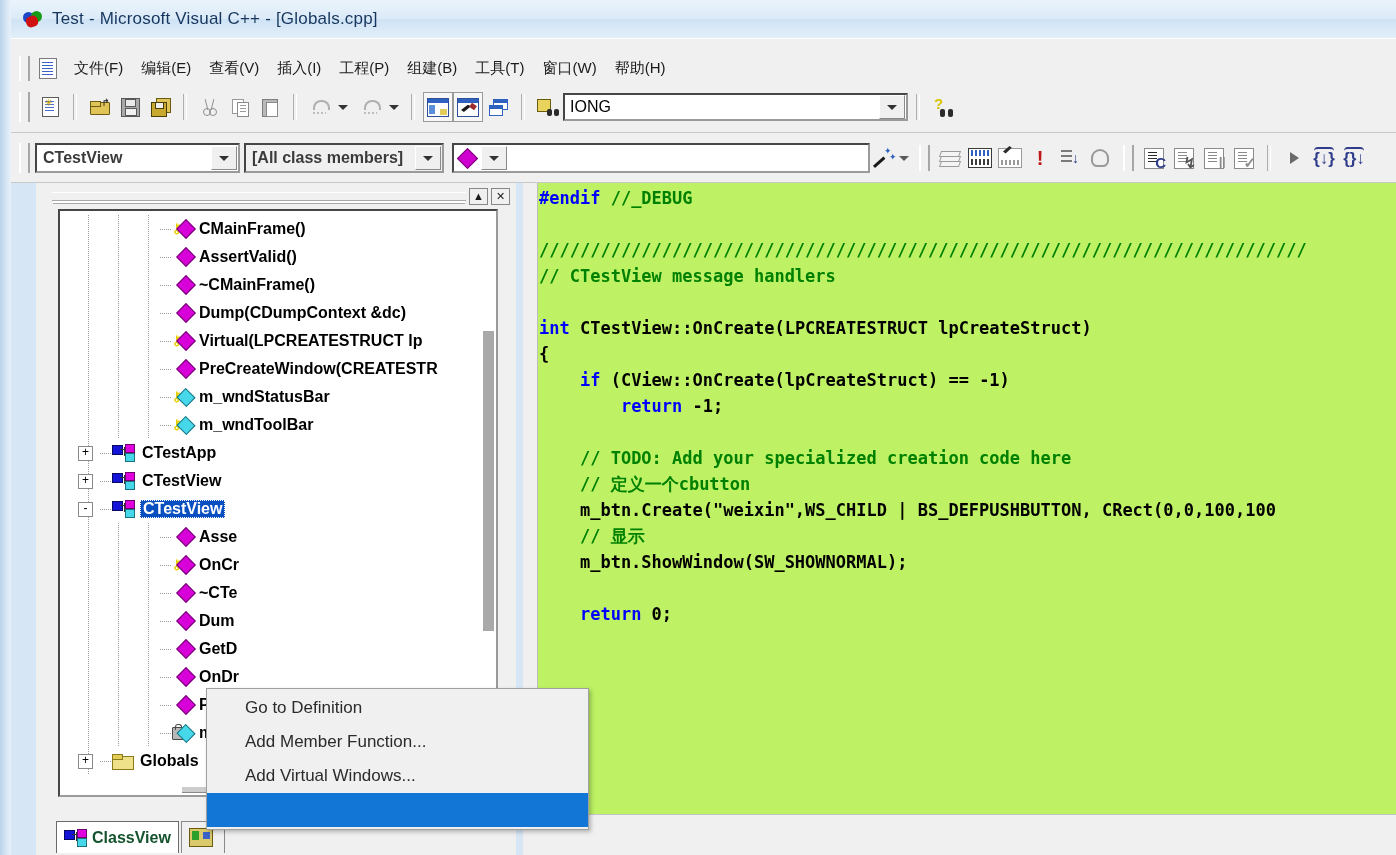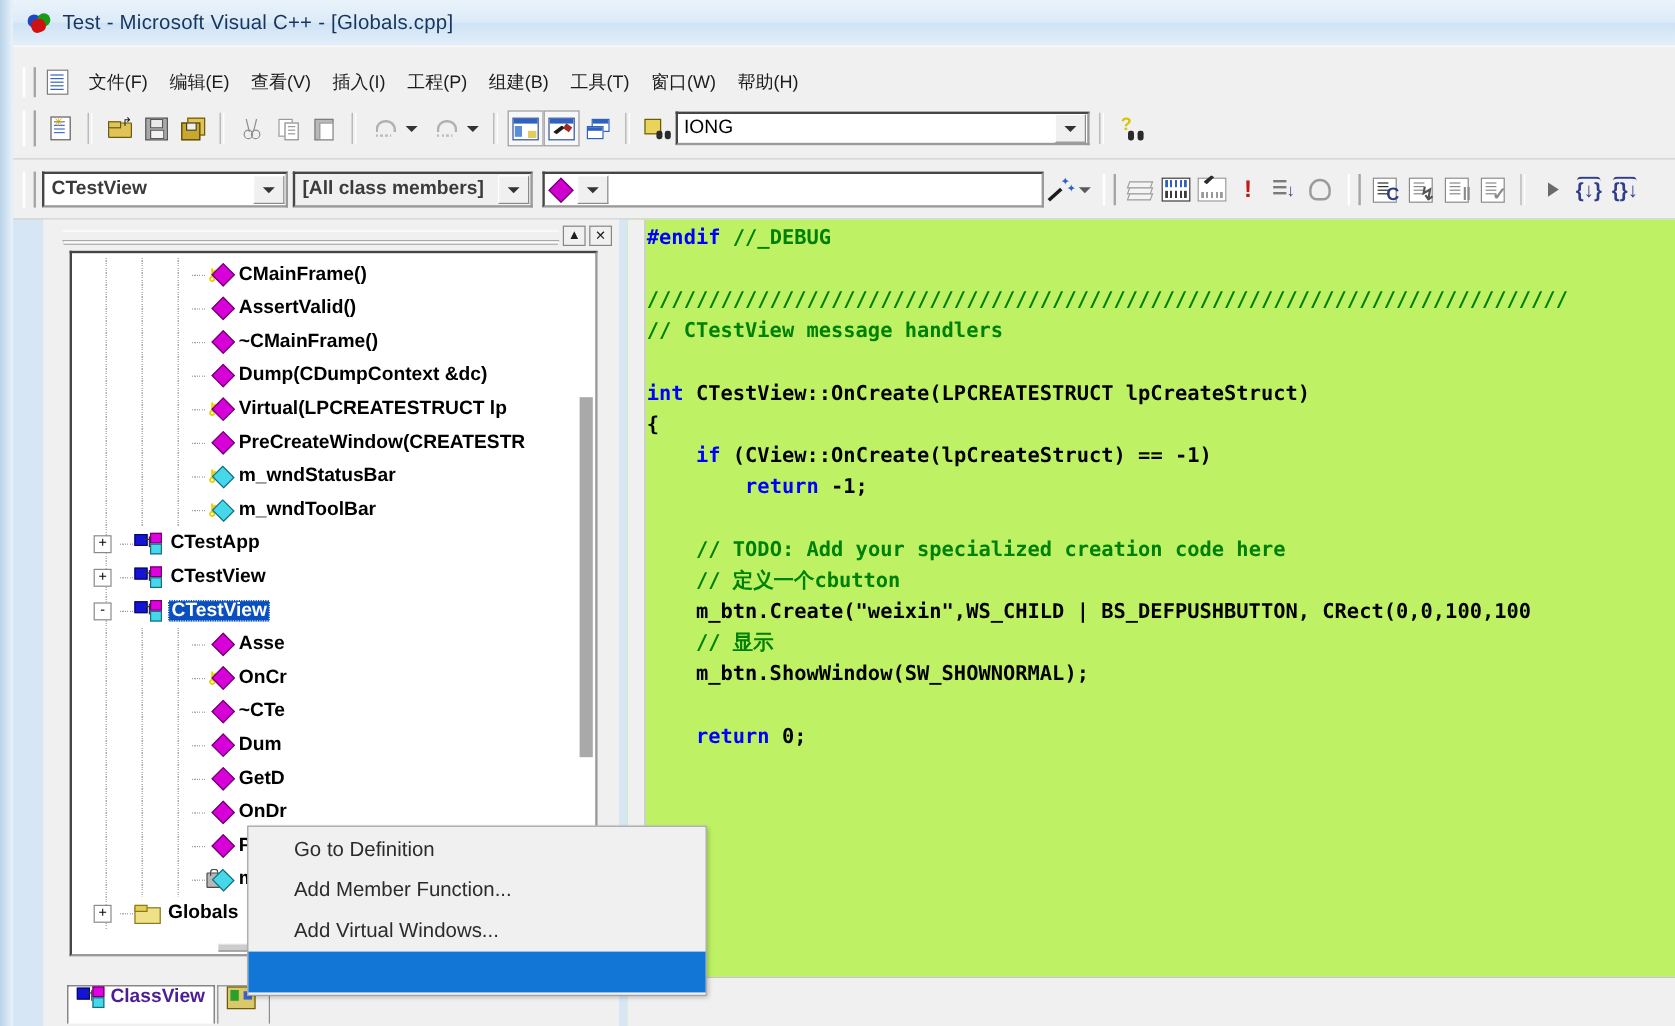--- a/index.html
+++ b/index.html
@@ -217,22 +217,22 @@
   .folder .bk{position:absolute;left:0;bottom:0;width:20px;height:12px;background:#efe08a;border:1px solid #8a7a1a;}
   .folder .tp{position:absolute;left:0;top:1px;width:9px;height:4px;background:#e2cd56;border:1px solid #8a7a1a;}
 
   #tree-scroll{position:absolute;right:2px;top:120px;width:11px;height:300px;background:#a9a9a9;}
   #tree-hscroll{position:absolute;left:24px;bottom:2px;width:436px;height:9px;}
   #tree-hscroll .thumb{position:absolute;left:98px;top:2px;width:270px;height:5px;
         border-top:1px solid #fff;border-bottom:1px solid #8a8a8a;background:#cdcdcd;}
 
   
   #ws-tabs{position:absolute;left:20px;bottom:2px;height:36px;display:flex;align-items:flex-end;}
-  .wtab{height:32px;display:flex;align-items:flex-start;padding:0 7px;background:#f0f0f0;
-        border:1px solid #8a8a8a;border-bottom:none;font-size:16px;font-weight:bold;color:#4c1d95;
+  .wtab{height:32px;display:flex;align-items:center;padding:0 7px;background:#f0f0f0;
+        border:1px solid #8a8a8a;border-bottom:none;font-size:16px;font-weight:bold;color:#14532d;
         box-sizing:border-box;margin-right:2px;white-space:nowrap;}
   .wtab.active{background:#fff;border-color:#6a6a6a;}
   .tabicon{width:22px;height:17px;position:relative;margin-right:4px;flex:0 0 auto;}
   .tabicon.res{background:#d9c96a;border:1px solid #6b5b10;}
   .tabicon.res:before{content:"";position:absolute;left:2px;top:2px;width:7px;height:9px;background:#2aa02a;}
   .tabicon.res:after{content:"";position:absolute;right:2px;top:3px;width:7px;height:7px;background:#3a62c8;}
 
   
   #editor{position:absolute;left:512px;top:0;right:0;height:672px;background:#bef264;overflow:hidden;}
   #editor-gutter{position:absolute;left:0;top:0;width:14px;height:100%;background:#f0f0f0;

